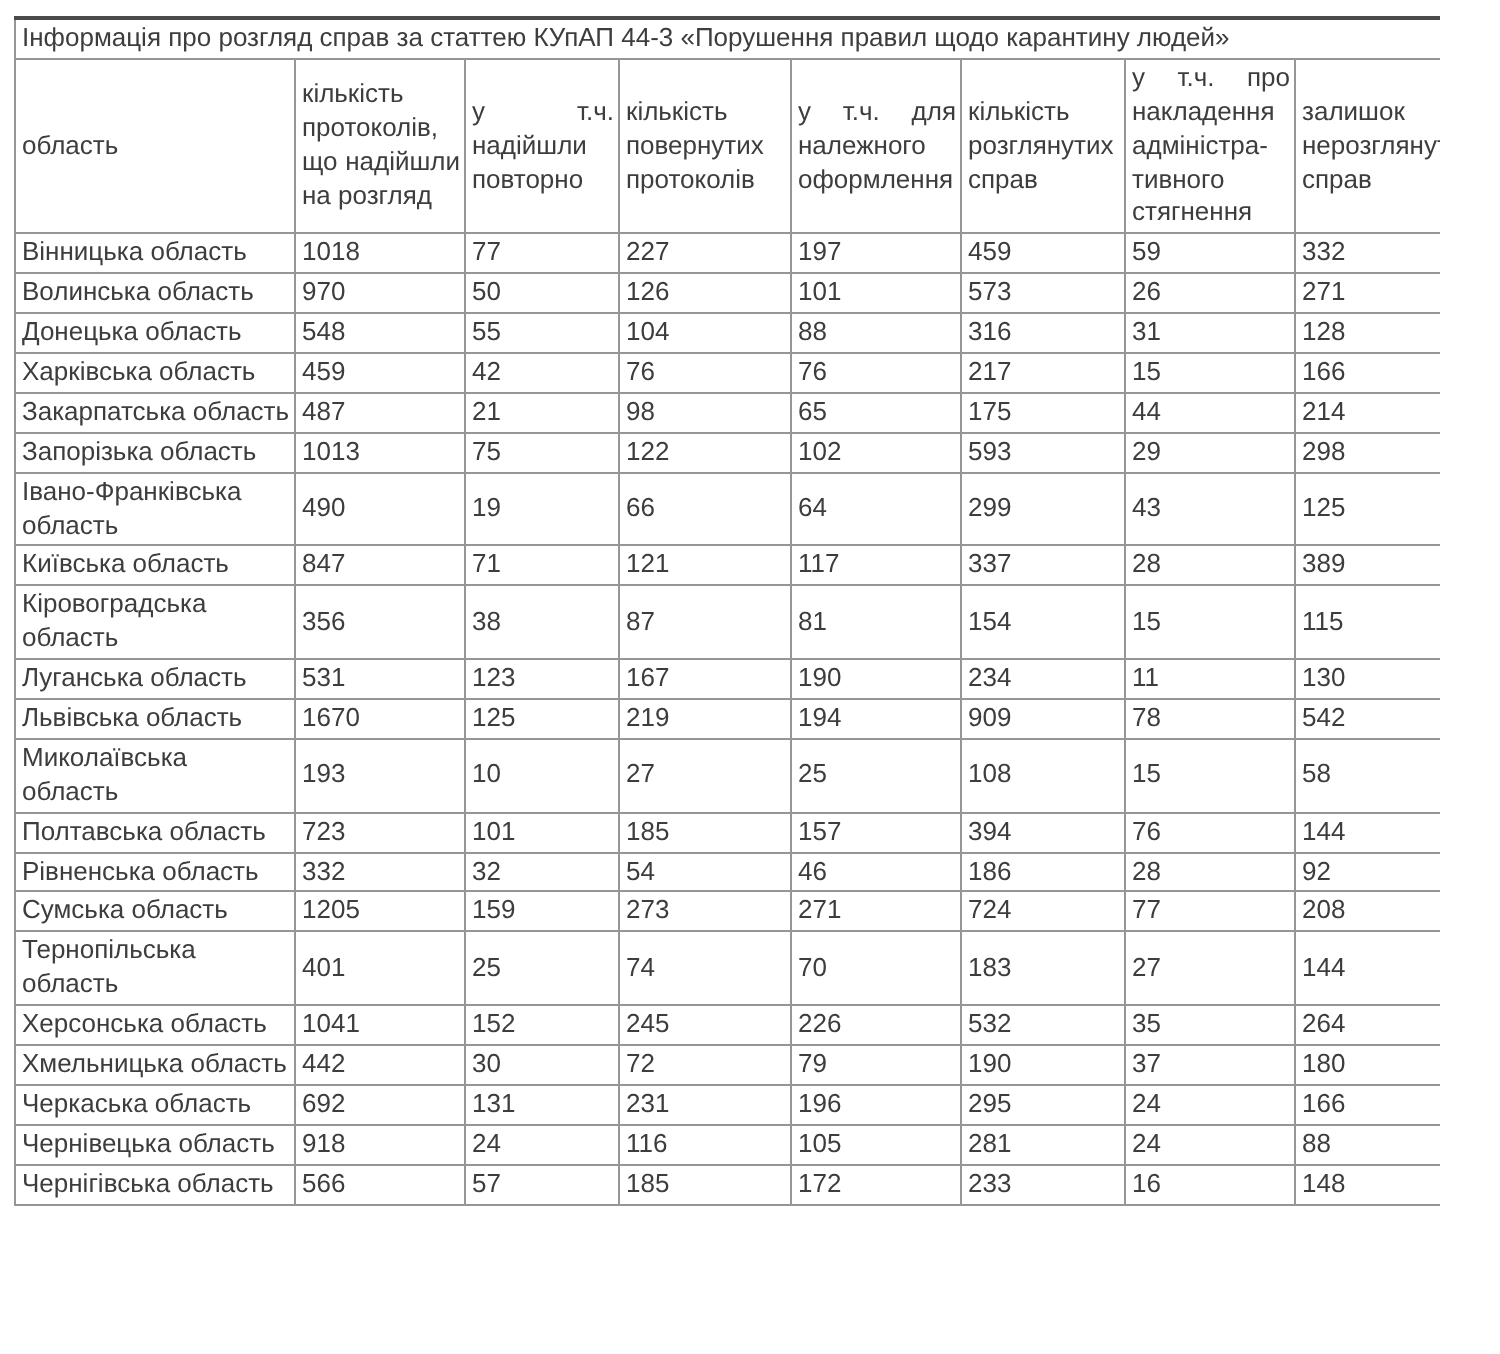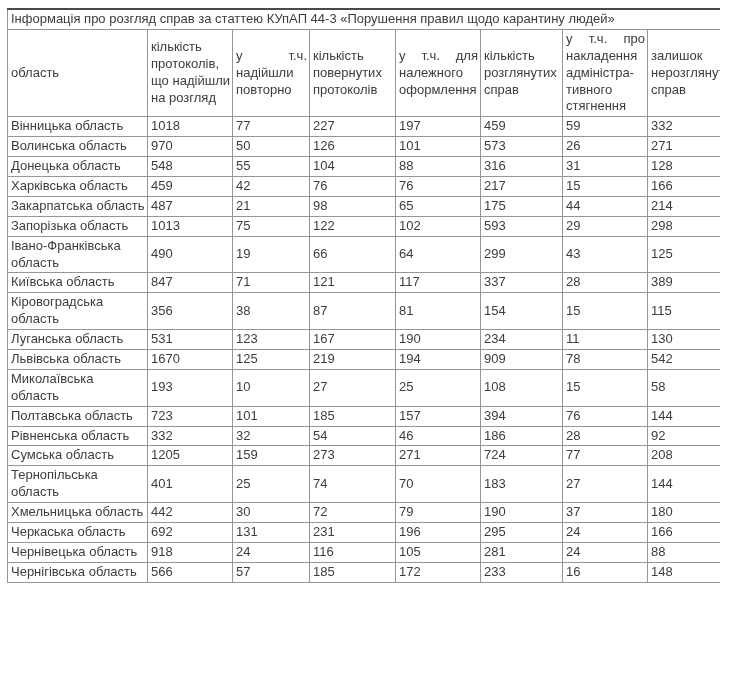--- a/index.html
+++ b/index.html
@@ -234,20 +234,30 @@
           <td>Тернопільська область</td>
           <td>401</td>
           <td>25</td>
           <td>74</td>
           <td>70</td>
           <td>183</td>
           <td>27</td>
           <td>144</td>
         </tr>
         <tr>
+          <td>Херсонська область</td>
+          <td>1041</td>
+          <td>152</td>
+          <td>245</td>
+          <td>226</td>
+          <td>532</td>
+          <td>35</td>
+          <td>264</td>
+        </tr>
+        <tr>
           <td>Хмельницька область</td>
           <td>442</td>
           <td>30</td>
           <td>72</td>
           <td>79</td>
           <td>190</td>
           <td>37</td>
           <td>180</td>
         </tr>
         <tr>

